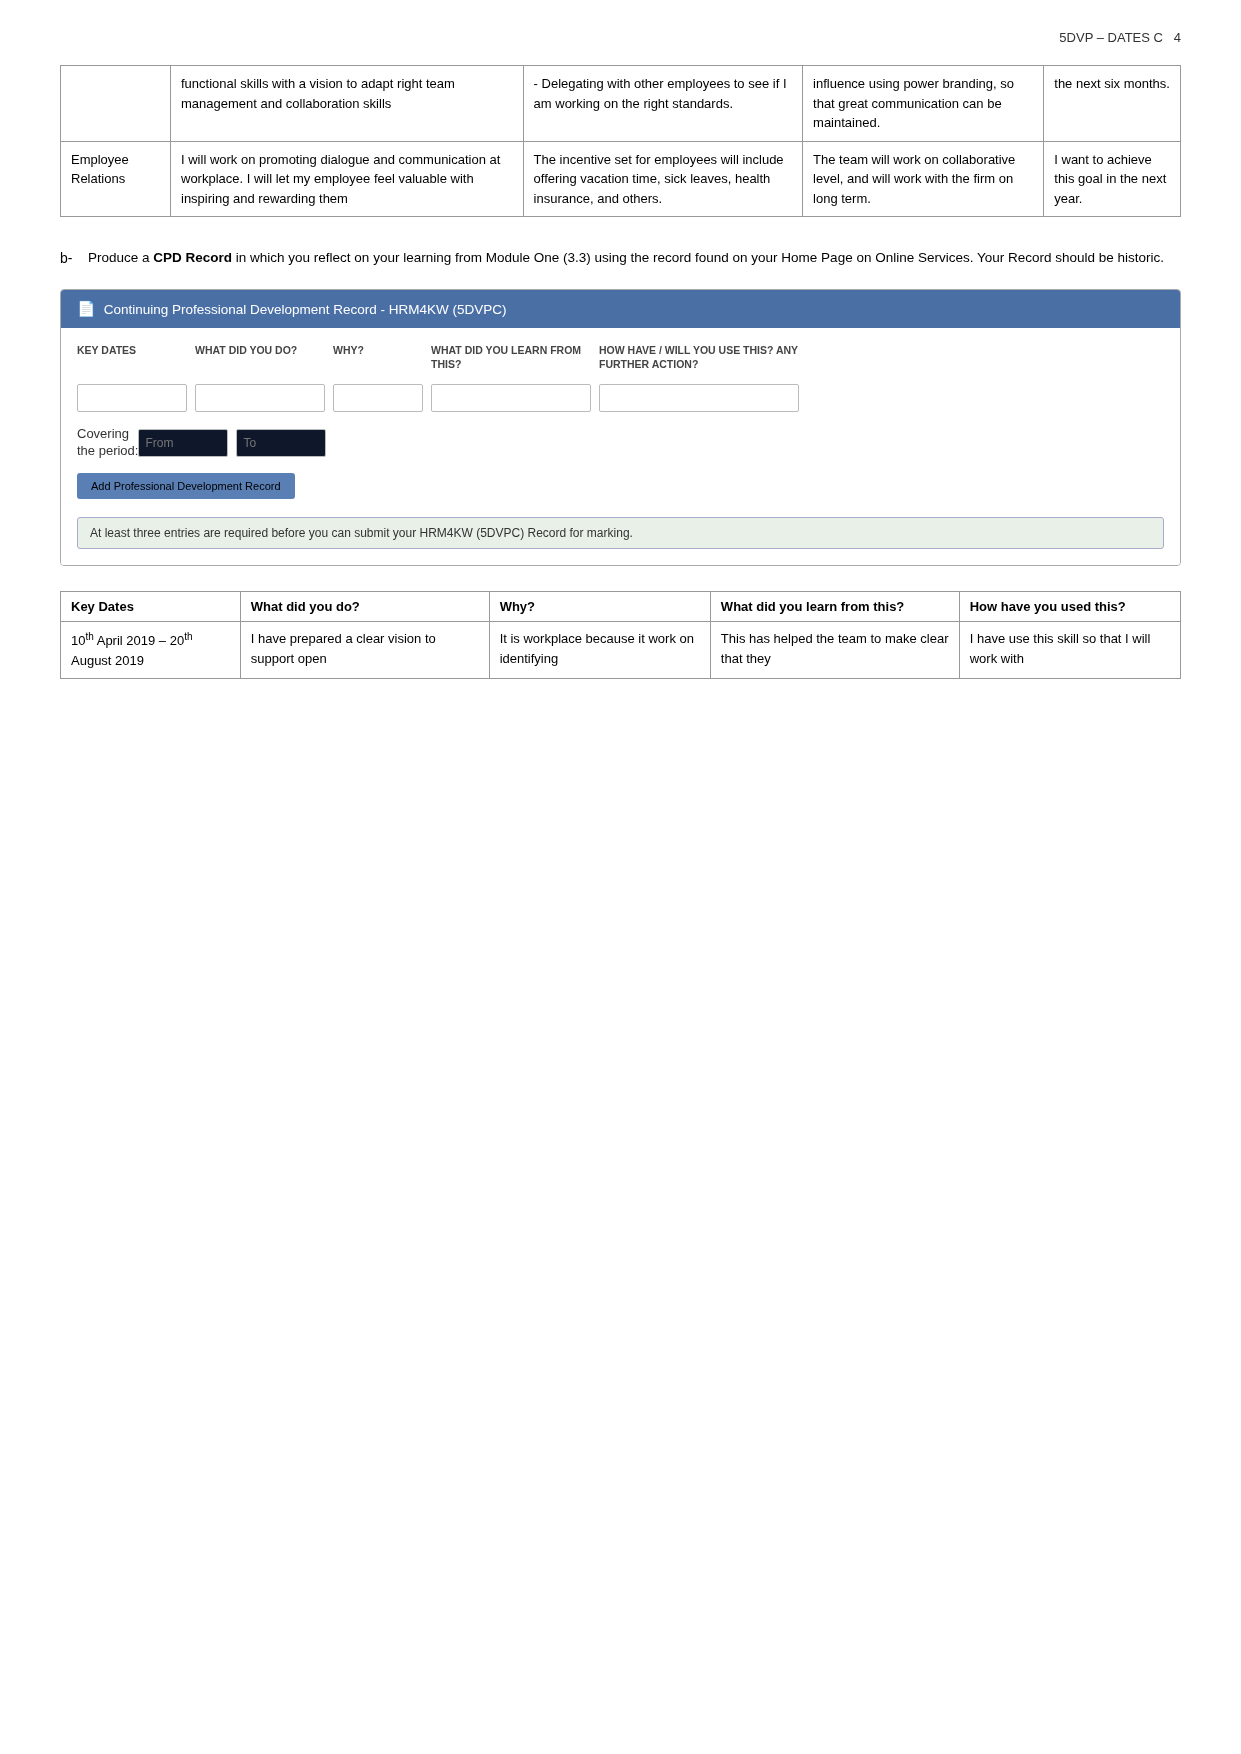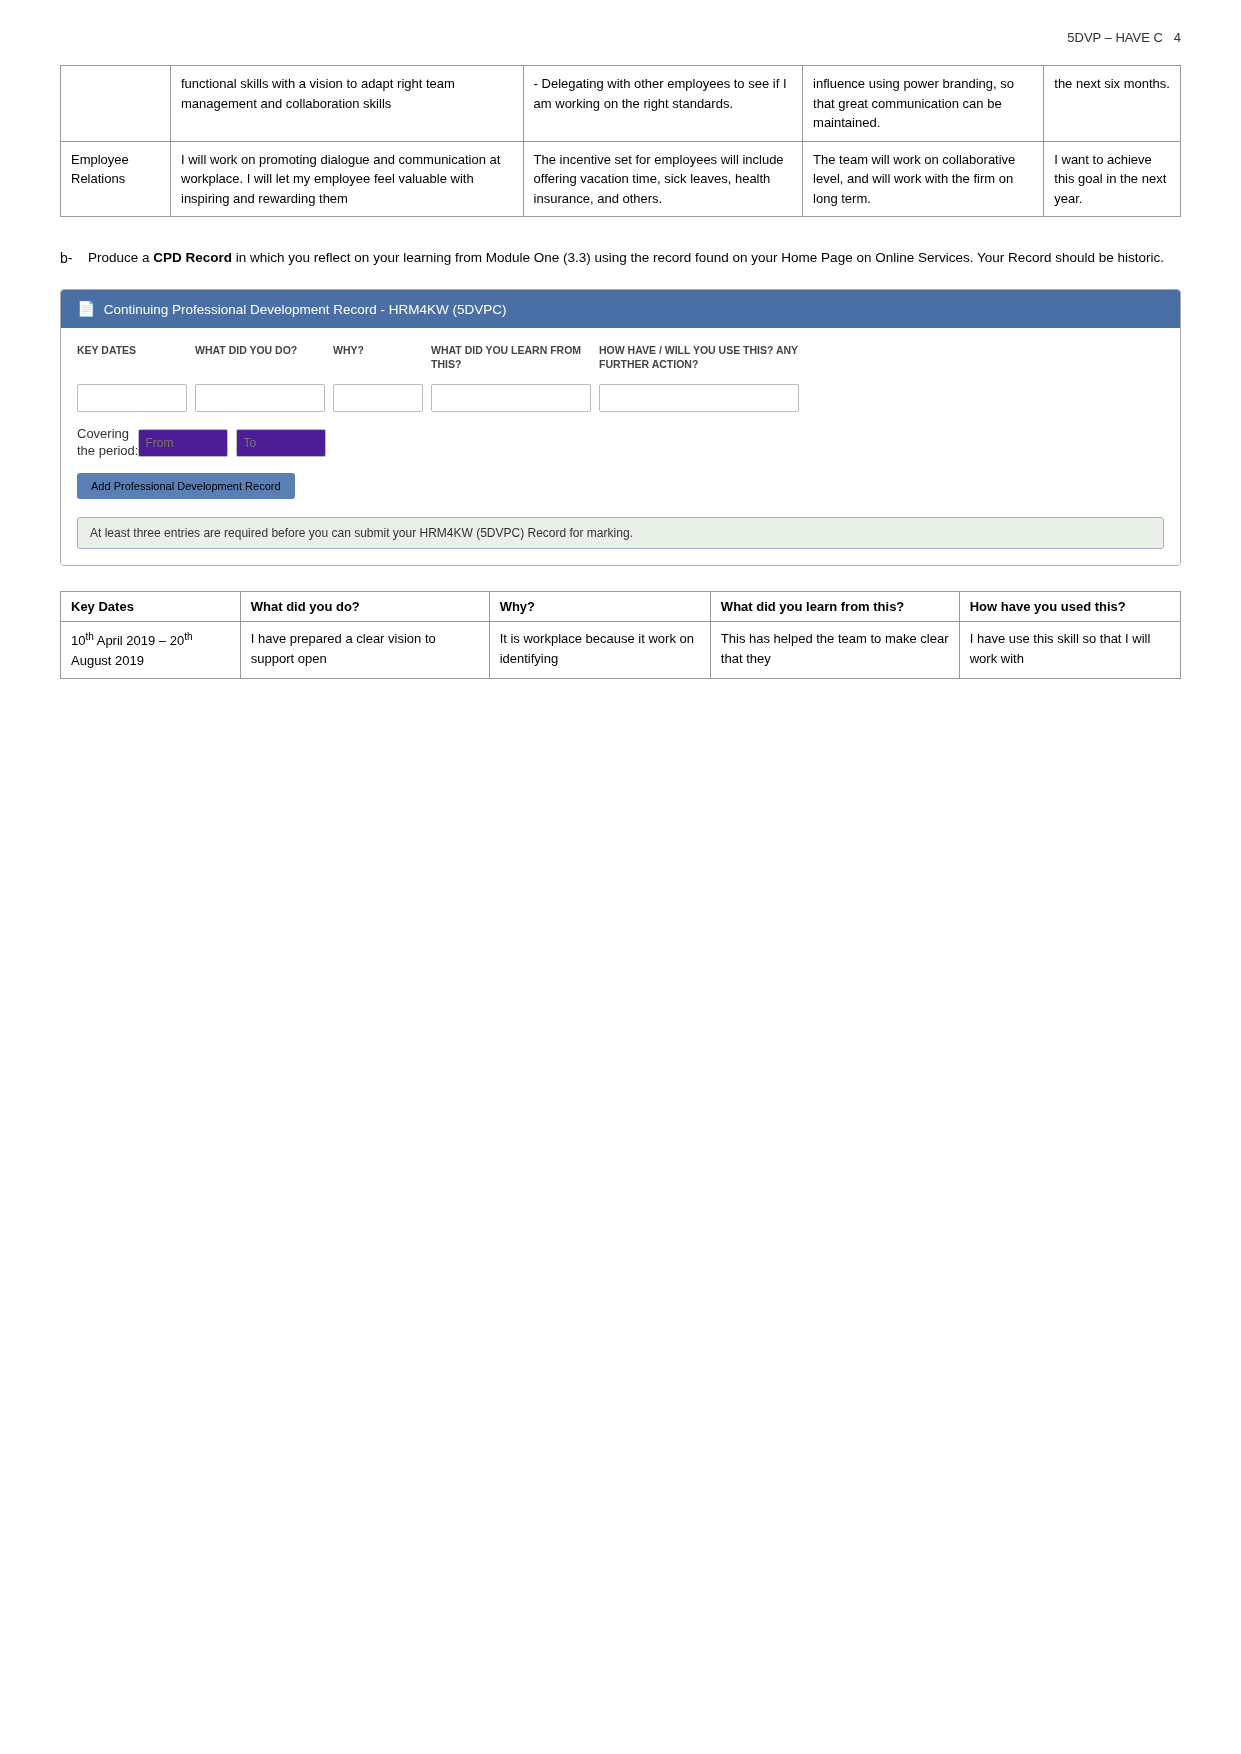--- a/index.html
+++ b/index.html
@@ -120,21 +120,21 @@
       gap: 8px;
       align-items: center;
     }
     .cpd-period-input {
       border: 1px solid #bbb;
       border-radius: 2px;
       height: 28px;
       width: 90px;
       padding: 2px 6px;
       font-size: 12px;
-      background: #4c1d95;
+      background: #0f172a;
       color: #888;
     }
     .add-btn {
       background: #5a7fb5;
       color: #000000;
       border: none;
       border-radius: 3px;
       padding: 7px 14px;
       font-size: 11px;
       cursor: pointer;
@@ -177,21 +177,21 @@
     .bottom-table th:nth-child(3) { width: 160px; }
     .bottom-table th:nth-child(4) { width: 180px; }
     .bottom-table th:nth-child(5) { width: 160px; }
 
     sup { font-size: 10px; }
   </style>
 </head>
 <body>
 
 <div class="page-header">
-  <span>5DVP – HAVE C</span>&nbsp;&nbsp;&nbsp;<span>4</span>
+  <span>5DVP – DATES C</span>&nbsp;&nbsp;&nbsp;<span>4</span>
 </div>
 
 <table class="main-table">
   <tbody>
     <tr>
       <td></td>
       <td>functional skills with a vision to adapt right team management and collaboration skills</td>
       <td>- Delegating with other employees to see if I am working on the right standards.</td>
       <td>influence using power branding, so that great communication can be maintained.</td>
       <td>the next six months.</td>

